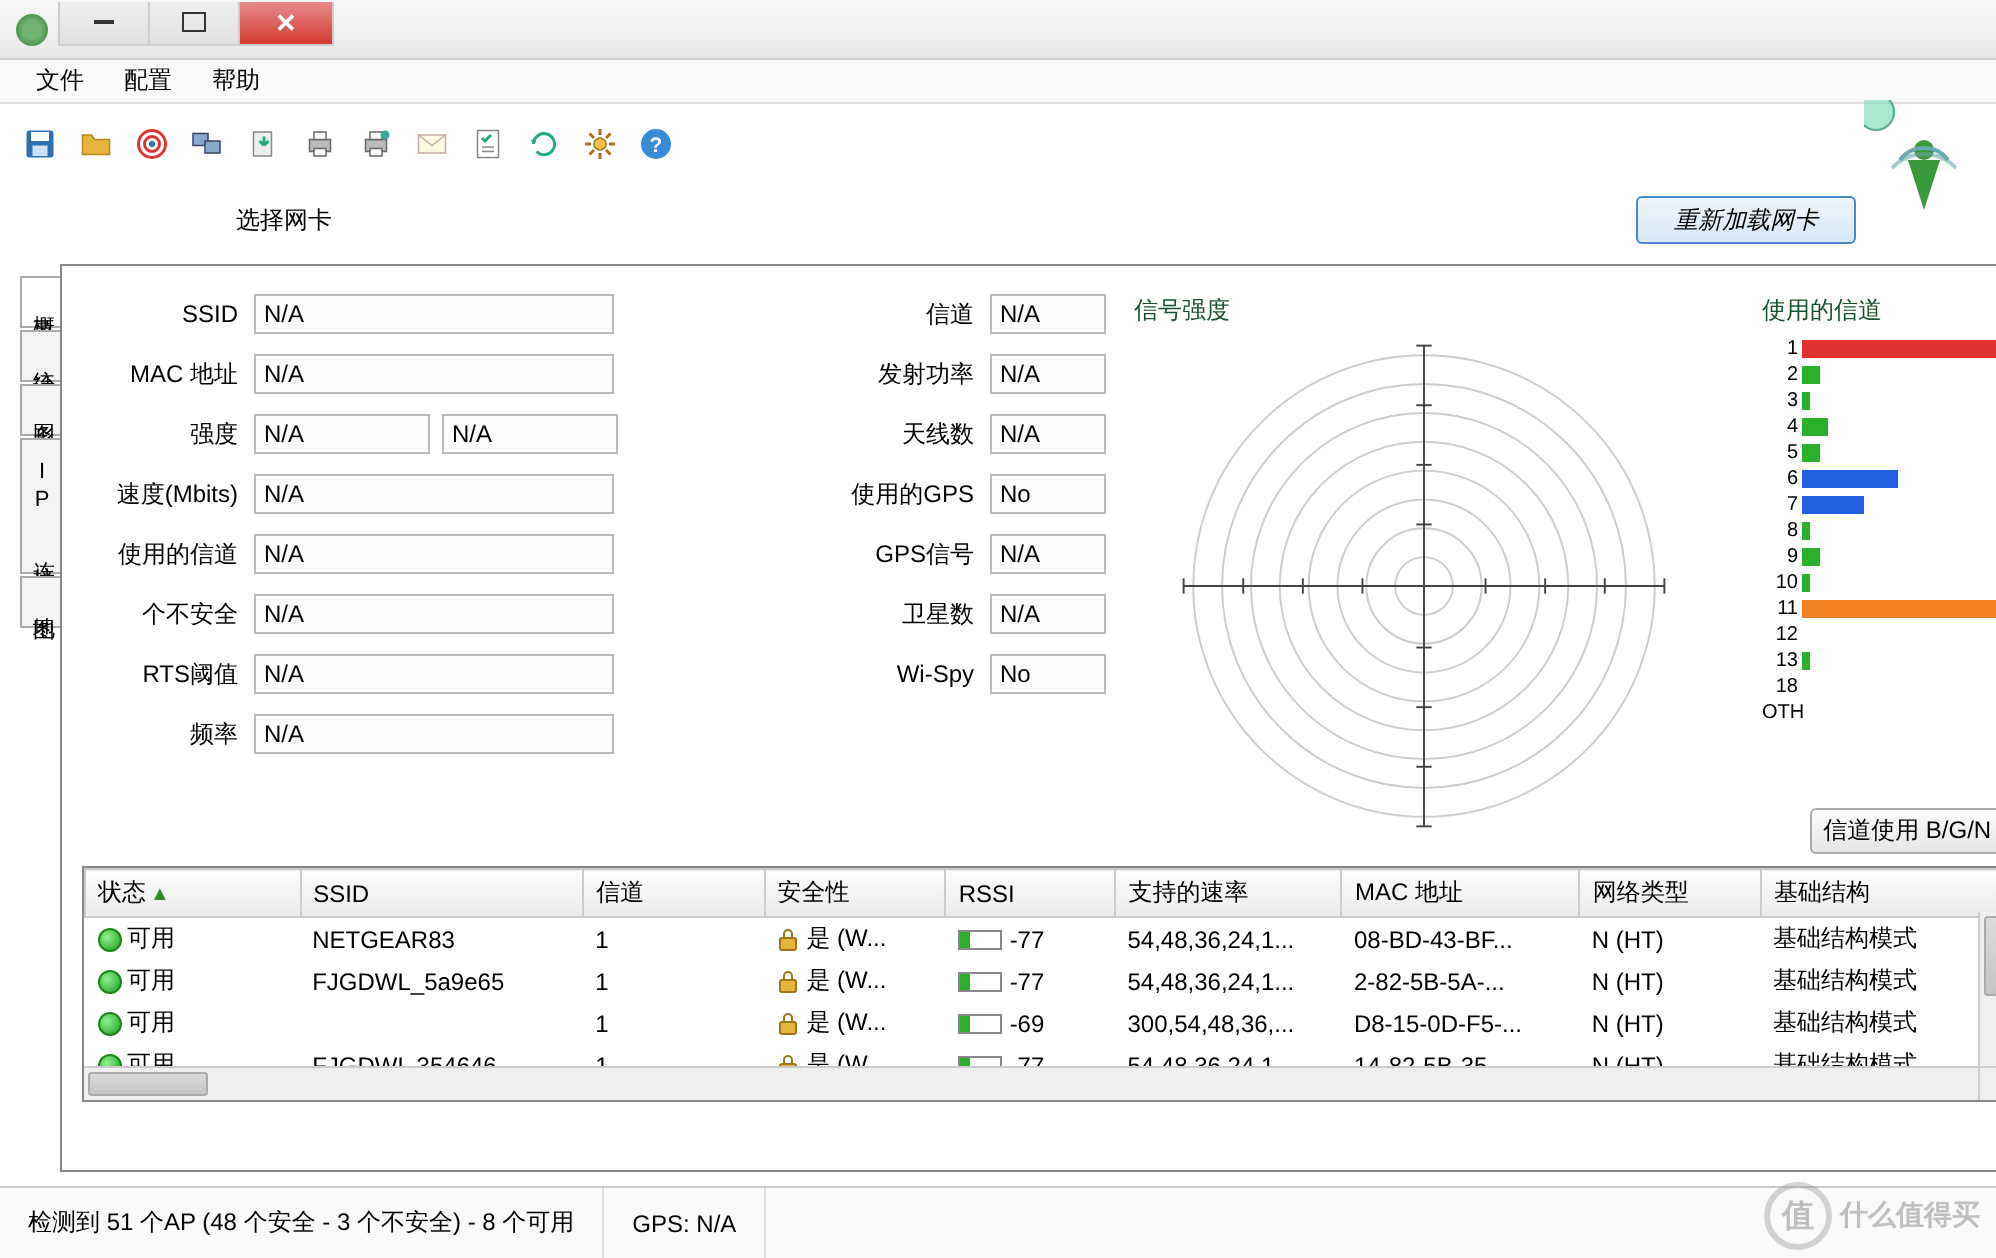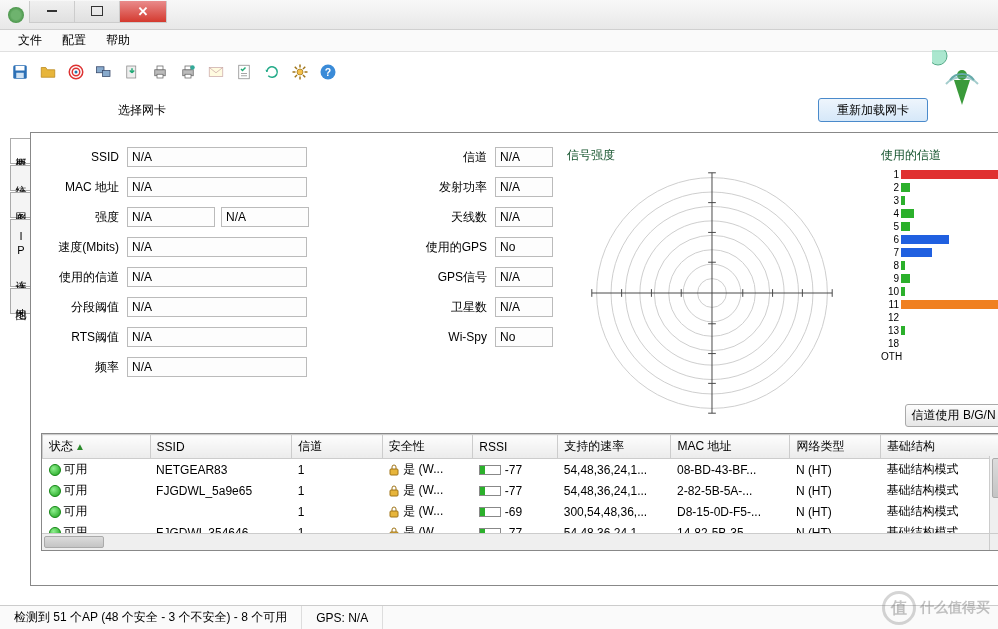--- a/index.html
+++ b/index.html
@@ -23,21 +23,21 @@
 
 .toolbar { height: 40px; display: flex; align-items: center; padding: 4px 8px; gap: 4px; position:relative;}
 .toolbar .tbtn { width: 24px; height: 24px; display: flex; align-items: center; justify-content: center; font-size: 16px; border-radius:2px;}
 .toolbar .tbtn svg { width:18px; height:18px;}
 .signal-logo { position:absolute; right:6px; top:50px; width:60px; height:60px;}
 
 
 .adapter-row { display: flex; align-items: center; padding: 6px 70px 10px 110px; gap: 8px; font-size: 12px; }
 .adapter-row label { width: 56px; text-align: right; }
 .adapter-row select { flex: 1; max-width: 570px; font-size: 12px; height: 22px; border:1px solid #888; background:linear-gradient(#fff,#eee);}
-.adapter-row .reload-btn { padding: 2px 18px; height:24px; font-size: 12px; border:1px solid #4a8acb; background:linear-gradient(#eef5fc,#d6e8f9); border-radius:3px;}
+.adapter-row .reload-btn { padding: 2px 18px; height:24px; font-size: 12px; border:1px solid #4a8acb; background:linear-gradient(#eef5fc,#d6e8f9); border-radius:3px;font-style:italic;}
 
 
 .main-wrap { display: flex; padding: 0 10px 6px 10px; height: 460px;}
 .side-tabs { width: 22px; display: flex; flex-direction: column; gap: 1px; padding-top:6px;}
 .side-tab { writing-mode: vertical-rl; text-orientation: upright; font-size: 11px; padding: 10px 2px; border: 1px solid #aaa; border-right:none; background: #f4f4f4; cursor: default; text-align:center; letter-spacing:2px;}
 .side-tab.active { background: #fff; }
 
 .panel { flex: 1; border: 1px solid #888; padding: 14px 10px 6px 10px; display: flex; flex-direction: column; }
 
 
@@ -73,21 +73,21 @@
 .lock-ico svg{width:12px;height:12px;}
 .rssi-bar{ display:inline-block; width:22px; height:10px; border:1px solid #888; vertical-align:middle; position:relative; margin-right:4px;}
 .rssi-bar::after{content:""; position:absolute; left:0; top:0; bottom:0; width:28%; background:#2bb02b;}
 .scroll-v{position:absolute; right:0; top:22px; bottom:17px; width:17px; background:#efefef; border-left:1px solid #ccc;}
 .scroll-v .thumb{position:absolute; left:2px; right:2px; top:2px; height:40px; background:linear-gradient(#dcdcdc,#c4c4c4); border:1px solid #aaa; border-radius:2px;}
 .scroll-h{position:absolute; left:0; right:17px; bottom:0; height:17px; background:#efefef; border-top:1px solid #ccc;}
 .scroll-h .thumb{position:absolute; top:2px; bottom:2px; left:2px; width:60px; background:linear-gradient(#dcdcdc,#c4c4c4); border:1px solid #aaa; border-radius:2px;}
 .scroll-corner{position:absolute; right:0; bottom:0; width:17px; height:17px; background:#efefef; border-left:1px solid #ccc; border-top:1px solid #ccc;}
 
 
-.statusbar { position:absolute; bottom:0; left:0; right:0; height:24px; border-top:1px solid #ccc; display:flex; align-items:center; font-size:12px; background:#fafafa;}
+.statusbar { position:absolute; bottom:0; left:0; right:0; height:36px; border-top:1px solid #ccc; display:flex; align-items:center; font-size:12px; background:#fafafa;}
 .statusbar .cell{ padding:0 14px; border-right:1px solid #ddd; height:100%; display:flex; align-items:center;}
 
 
 .watermark { position:absolute; right:8px; bottom:4px; opacity:0.35; font-size:14px; font-weight:bold; color:#555; display:flex; align-items:center; gap:4px;}
 .watermark .circ{ width:34px; height:34px; border-radius:50%; border:3px solid #888; display:flex; align-items:center; justify-content:center; font-size:16px;}
 </style>
 </head>
 <body>
 
 <div class="titlebar">
@@ -239,21 +239,21 @@
           </div>
           <div class="inf-row">
             <div class="lbl">速度(Mbits)</div>
             <div class="fld big">N/A</div>
           </div>
           <div class="inf-row">
             <div class="lbl">使用的信道</div>
             <div class="fld big">N/A</div>
           </div>
           <div class="inf-row">
-            <div class="lbl">分段阈值</div>
+            <div class="lbl">个不安全</div>
             <div class="fld big">N/A</div>
           </div>
           <div class="inf-row">
             <div class="lbl">RTS阈值</div>
             <div class="fld big">N/A</div>
           </div>
           <div class="inf-row">
             <div class="lbl">频率</div>
             <div class="fld big">N/A</div>
           </div>

